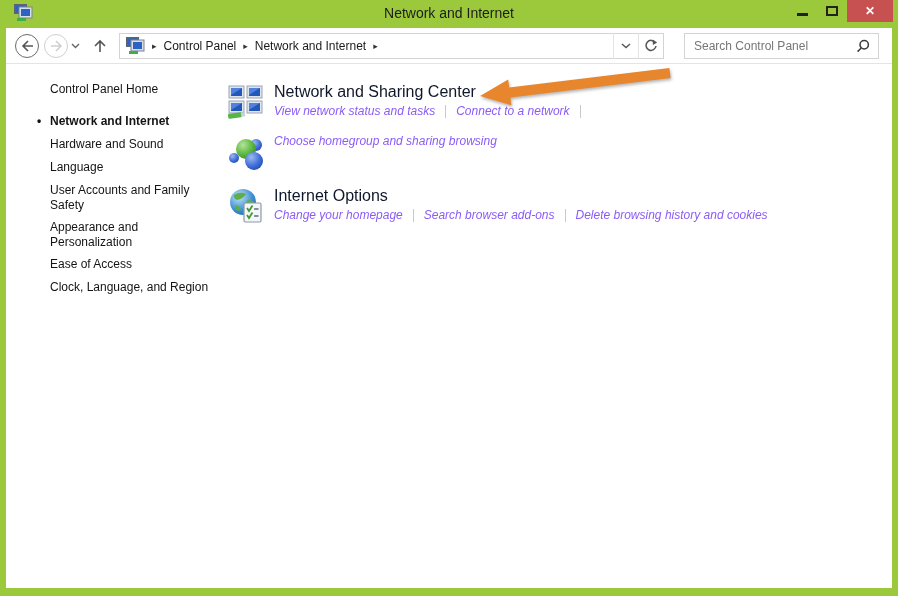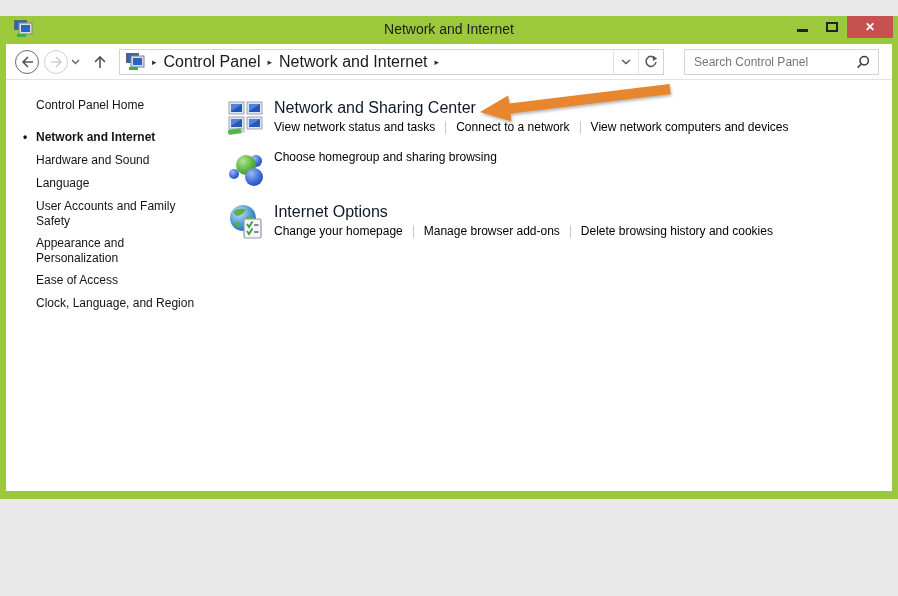--- a/index.html
+++ b/index.html
@@ -1,21 +1,21 @@
 <!DOCTYPE html>
 <html><head>
 <meta charset="utf-8">
 <style>
   * { margin:0; padding:0; box-sizing:border-box; }
   html,body { background:#e9e9e9; }
   body { font-family:"Liberation Sans", sans-serif; }
 
   .window {
-    position:relative; width:898px; height:483px;
-    background:#9CC83C; overflow:hidden;margin-top:16px;
+    position:relative; width:898px; height:596px;
+    background:#9CC83C; overflow:hidden;
   }
 
   
   .titlebar { position:relative; height:28px; }
   .titlebar-icon { position:absolute; left:13px; top:4px; width:20px; height:18px; }
   .titlebar-title {
     position:absolute; left:0; right:0; top:5px; text-align:center;
     font-size:14px; color:#1d1d1d;
   }
   .win-controls { position:absolute; right:5px; top:0; display:flex; align-items:flex-start; }
@@ -42,21 +42,21 @@
   .nav-fwd   { margin-left:5px; border:1px solid #cfcfcf; }
   .nav-chevron { margin-left:3px; flex:none; display:flex; align-items:center; }
   .nav-up { margin-left:10px; width:20px; flex:none; display:flex; justify-content:center; }
 
   .addressbar {
     margin-left:9px; width:545px; height:26px; border:1px solid #d4d4d4;
     display:flex; align-items:center; flex:none; background:#fff;
   }
   .addr-icon { margin-left:5px; width:20px; height:18px; flex:none; }
   .crumb-sep { font-size:9px; color:#333; padding:0 7px; }
-  .crumb { font-size:16px; color:#1a1a1a; white-space:nowrap; }
+  .crumb { font-size:12px; color:#1a1a1a; white-space:nowrap; }
   .addr-spacer { flex:1; }
   .addr-cell {
     width:25px; height:26px; display:flex; align-items:center; justify-content:center;
     border-left:1px solid #e3e3e3; flex:none;
   }
 
   .searchbox {
     margin-left:20px; width:195px; height:26px; border:1px solid #d4d4d4;
     display:flex; align-items:center; background:#fff; flex:none;
   }
@@ -66,37 +66,37 @@
   }
   .searchbox input::placeholder { color:#767676; opacity:1; }
   .search-glass { margin-right:8px; flex:none; }
 
   
   .content {
     position:absolute; top:64px; left:6px; right:6px; bottom:8px;
     background:#fff; overflow:hidden;
   }
 
-  .sidebar { position:absolute; left:30px; top:18px; width:170px; font-size:12px; color:#141414; }
+  .sidebar { position:absolute; left:44px; top:18px; width:170px; font-size:12px; color:#141414; }
   .sb-item { line-height:15px; margin-bottom:8px; position:relative; cursor:pointer; }
   .sb-item.home { margin-bottom:17px; }
   .sb-item.twoline { margin-bottom:7px; }
   .sb-item.active { font-weight:bold; }
   .sb-item.active::before {
     content:"•"; position:absolute; left:-13px; top:0; font-weight:bold; color:#111;
   }
 
   .main { position:absolute; left:222px; top:18px; }
   .section { display:flex; margin-bottom:14px; }
   .section-icon { width:36px; height:36px; margin:2px 10px 0 0; flex:none; }
   .section-title {
     font-size:16px; color:#0f172a; line-height:19px; margin-bottom:3px;
     font-weight:normal; cursor:pointer;
   }
-  .links { font-size:12px; color:#000000; display:flex; align-items:center; line-height:15px; }
+  .links { font-size:12px; color:#8b5cf6; display:flex; align-items:center; line-height:15px;font-style:italic; }
   .link { cursor:pointer; white-space:nowrap; }
   .sep { width:1px; height:13px; background:#c9c9c9; margin:0 10px; }
 
   
   .callout { position:absolute; left:474px; top:60px; width:200px; height:52px; pointer-events:none; z-index:5; }
   .callout svg { filter:drop-shadow(1px 2px 1.5px rgba(90,90,90,0.45)); }
 </style>
 </head>
 <body>
 
@@ -216,21 +216,20 @@
           <rect x="0" y="29" width="14" height="5" rx="1.5" fill="#55b547" transform="rotate(-8 7 31)"></rect>
           <rect x="13" y="28.5" width="4" height="4" fill="#c9cfd9" transform="rotate(-8 15 30.5)"></rect>
         </svg>
         <div>
           <div class="section-title">Network and Sharing Center</div>
           <div class="links">
             <span class="link">View network status and tasks</span>
             <span class="sep"></span>
             <span class="link">Connect to a network</span>
             <span class="sep"></span>
-            <span class="link">View network computers and devices</span>
           </div>
         </div>
       </div>
 
       <div class="section">
         <svg class="section-icon" viewBox="0 0 36 36">
           <defs>
             <radialGradient id="gBlue" cx="0.35" cy="0.3" r="0.9">
               <stop offset="0" stop-color="#9db9f0"></stop>
                 <stop offset="0.55" stop-color="#3e6cd8"></stop>
@@ -271,21 +270,21 @@
           <path d="M19 20 L21 23 L24.5 17.5" fill="none" stroke="#3f9c2f" stroke-width="1.8"></path>
           <line x1="26" y1="21" x2="30.5" y2="21" stroke="#6b7585" stroke-width="1.6"></line>
           <path d="M19 27 L21 30 L24.5 24.5" fill="none" stroke="#3f9c2f" stroke-width="1.8"></path>
           <line x1="26" y1="28" x2="30.5" y2="28" stroke="#6b7585" stroke-width="1.6"></line>
         </svg>
         <div>
           <div class="section-title">Internet Options</div>
           <div class="links">
             <span class="link">Change your homepage</span>
             <span class="sep"></span>
-            <span class="link">Manage browser add-ons</span>
+            <span class="link">Search browser add-ons</span>
             <span class="sep"></span>
             <span class="link">Delete browsing history and cookies</span>
           </div>
         </div>
       </div>
 
     </div>
   </div>
 
   <div class="callout">

